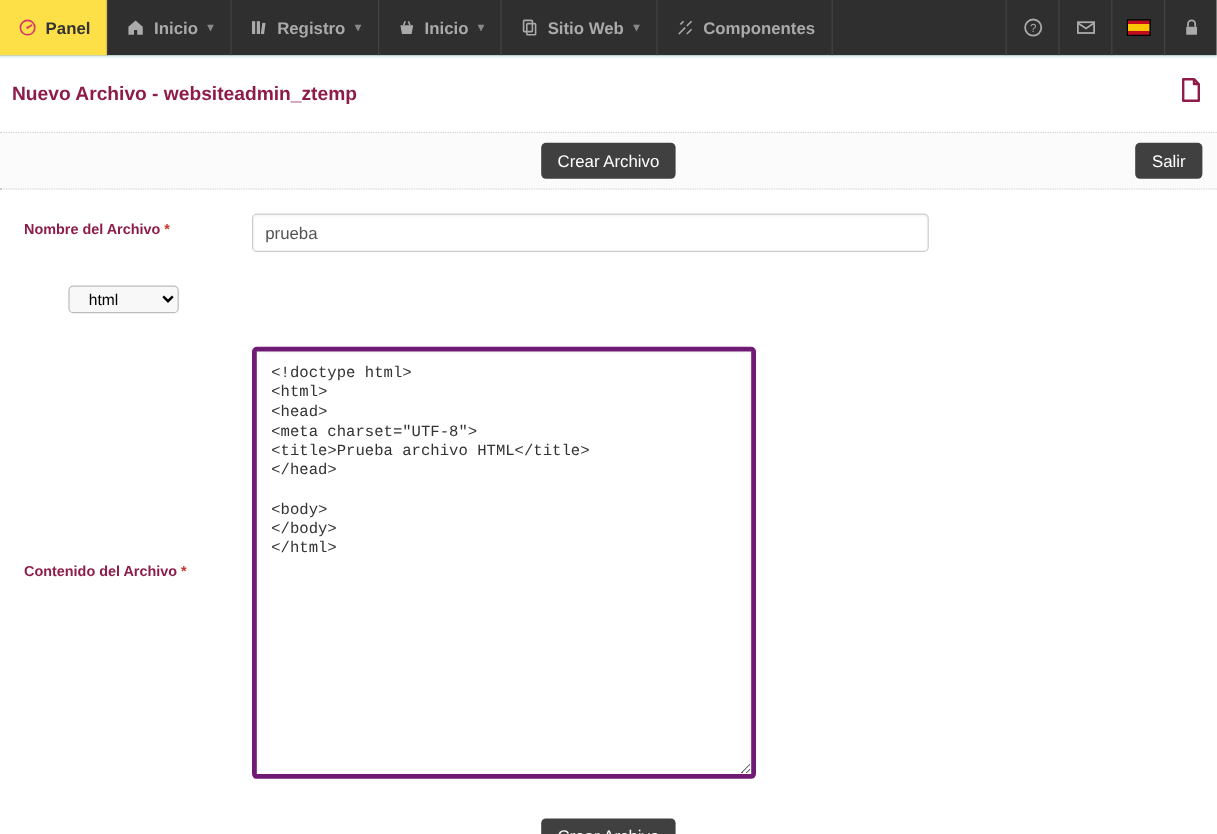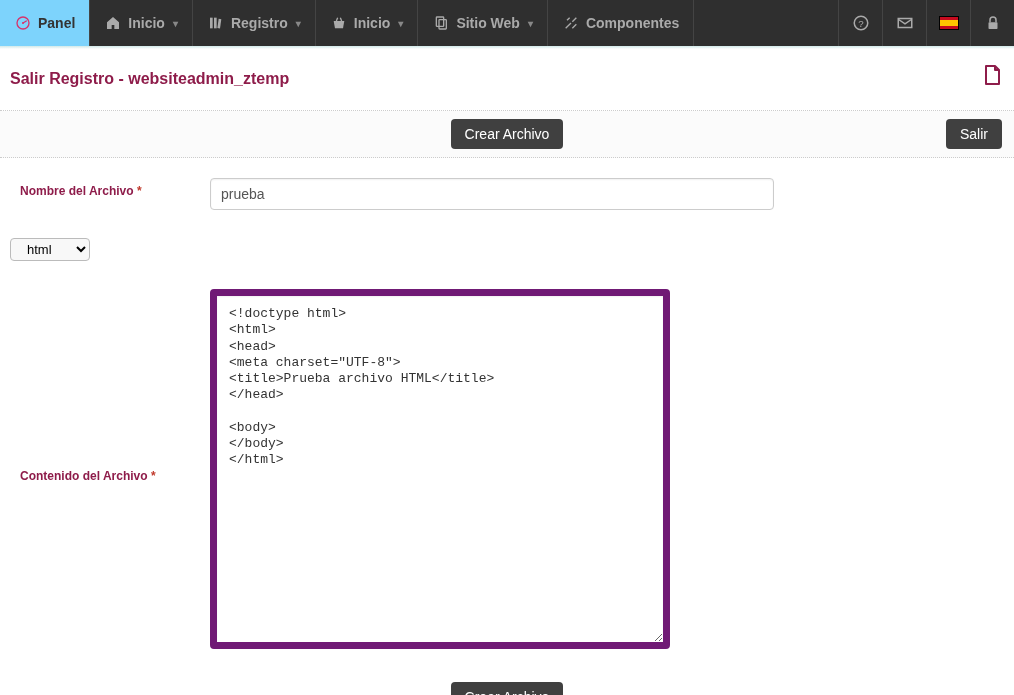--- a/index.html
+++ b/index.html
@@ -22,21 +22,21 @@
     align-items: center;
     padding: 0 14px;
     color: #aaa;
     font-weight: 600;
     font-size: 14px;
     gap: 6px;
     border-right: 1px solid #444;
     cursor: pointer;
   }
   .navbar .tab.active {
-    background: #7dd3fc;
+    background: #fde047;
     color: #333;
   }
   .navbar .tab .icon { width: 18px; height: 18px; display:inline-flex; align-items:center; justify-content:center; }
   .navbar .tab .caret { font-size: 10px; margin-left: 2px; color:#888;}
   .navbar .spacer { flex: 1; }
   .navbar .right-icons { display:flex; align-items:stretch;}
   .navbar .right-icons .icon-btn {
     display:flex; align-items:center; justify-content:center;
     width:44px; color:#aaa; font-size:18px; border-left:1px solid #444;
     cursor:pointer;
@@ -108,27 +108,28 @@
     font-size:14px;
     color:#555;
     box-shadow: inset 0 1px 2px rgba(0,0,0,0.06);
   }
   .select-input {
     padding:2px 12px;
     border:1px solid #bbb;
     border-radius:4px;
     background:#f8f8f8;
     font-size:13px;
-    width:80px;
+    width:92px;
+    margin-left:47px;
   }
   .textarea-input {
-    width:460px;
+    width:420px;
     height:360px;
     padding:10px 12px;
-    border:7px solid #701a75;
+    border:4px solid #701a75;
     border-radius:4px;
     font-family: "Courier New", monospace;
     font-size:13px;
     color:#333;
     resize:both;
     box-shadow: inset 0 1px 2px rgba(0,0,0,0.06);
     line-height:1.25;
   }
   .bottom-actions {
     display:flex;
@@ -222,21 +223,21 @@
       <svg viewBox="0 0 24 24" width="18" height="18">
           <rect x="6" y="11" width="12" height="9" rx="1"></rect>
           <path d="M8 11 V8 a4 4 0 0 1 8 0 V11" fill="none" stroke="currentColor" stroke-width="2"></path>
         </svg>
     </div>
   </div>
 </div>
 <div class="navshadow"></div>
 
 <div class="page-header">
-  <h1>Salir Registro - websiteadmin_ztemp</h1>
+  <h1>Nuevo Archivo - websiteadmin_ztemp</h1>
   <span class="file-icon">
     <svg viewBox="0 0 24 24" width="24" height="28">
         <path d="M6 3 H15 L19 7 V21 H6 Z" fill="none" stroke="#8e1c4a" stroke-width="2" stroke-linejoin="round"></path>
         <path d="M15 3 V7 H19" fill="none" stroke="#8e1c4a" stroke-width="2" stroke-linejoin="round"></path>
       </svg>
   </span>
 </div>
 
 <div class="action-bar">
   <button class="btn">Crear Archivo</button>

